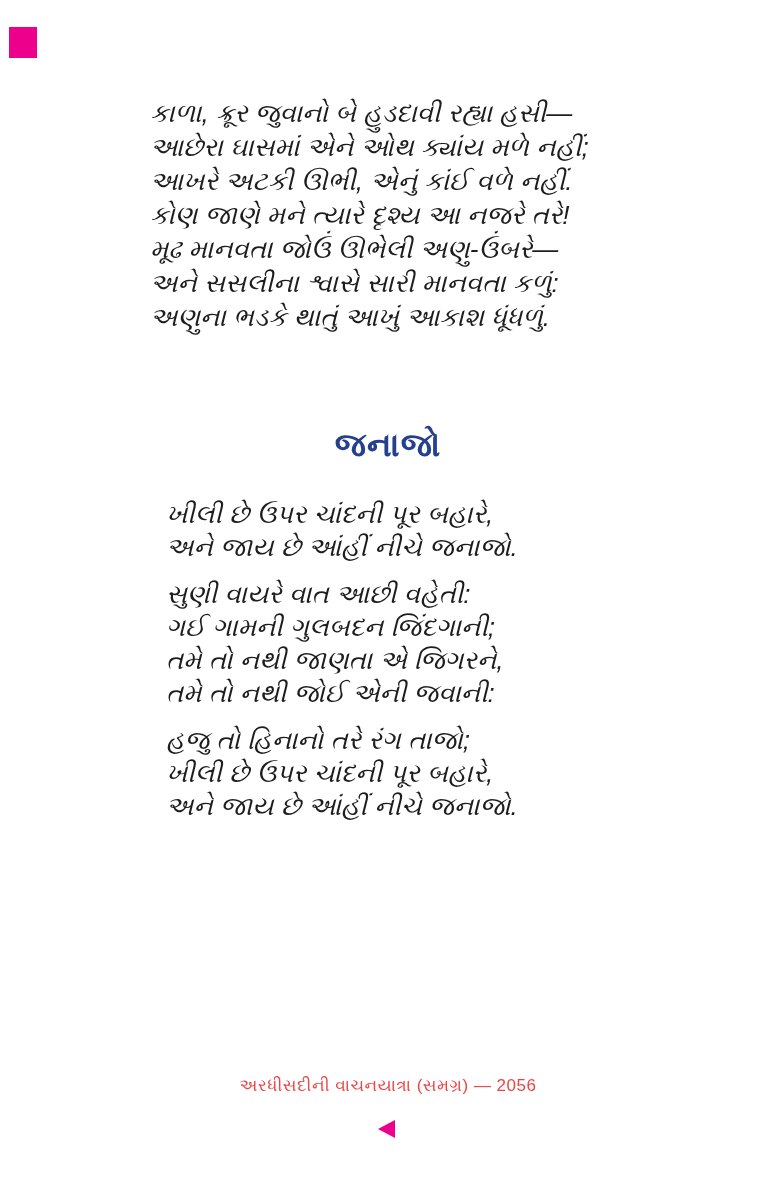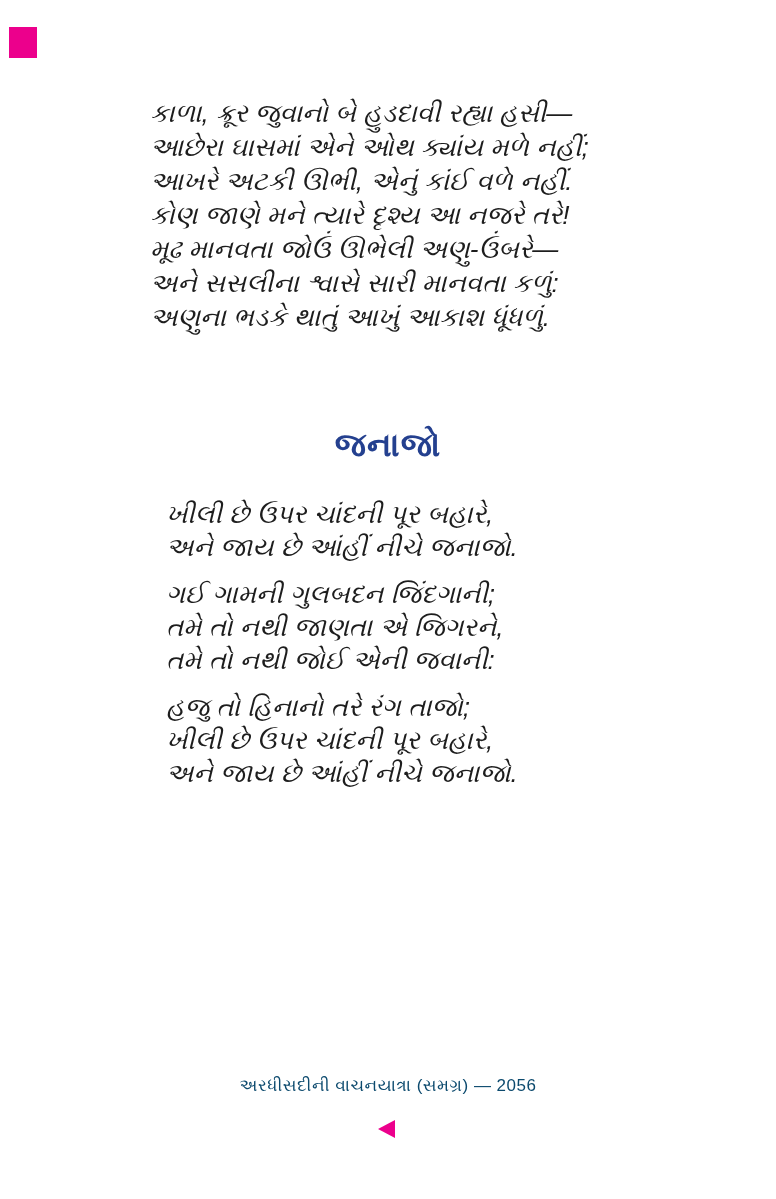--- a/index.html
+++ b/index.html
@@ -72,21 +72,21 @@
   .poem-untitled .poem-line { min-height: 34px; }
 
   
   .footer {
     position: absolute;
     top: 1076px;
     left: 0;
     width: 776px;
     text-align: center;
     font-size: 17px;
-    color: #0c4a6e;
+    color: #ef4444;
     letter-spacing: 0.5px;
   }
 </style>
 </head>
 <body style="background: rgb(255, 255, 255); color: rgb(29, 29, 29);">
 
 <div class="corner-square" style="background: rgb(236, 0, 140);"></div>
 
 <div class="poem-untitled">
   <div class="poem-line">કાળા, ક્રૂર જુવાનો બે હુડદાવી રહ્યા હસી—</div>
@@ -99,20 +99,21 @@
 </div>
 
 <div class="poem-title" style="color: rgb(36, 64, 143);">જનાજો</div>
 
 <div class="poem-janajo">
   <div class="stanza">
     <div class="poem-line">ખીલી છે ઉપર ચાંદની પૂર બહારે,</div>
     <div class="poem-line">અને જાય છે આંહીં નીચે જનાજો.</div>
   </div>
   <div class="stanza">
+    <div class="poem-line">સુણી વાયરે વાત આછી વહેતી:</div>
     <div class="poem-line">ગઈ ગામની ગુલબદન જિંદગાની;</div>
     <div class="poem-line">તમે તો નથી જાણતા એ જિગરને,</div>
     <div class="poem-line">તમે તો નથી જોઈ એની જવાની:</div>
   </div>
   <div class="stanza">
     <div class="poem-line">હજુ તો હિનાનો તરે રંગ તાજો;</div>
     <div class="poem-line">ખીલી છે ઉપર ચાંદની પૂર બહારે,</div>
     <div class="poem-line">અને જાય છે આંહીં નીચે જનાજો.</div>
   </div>
 </div>

